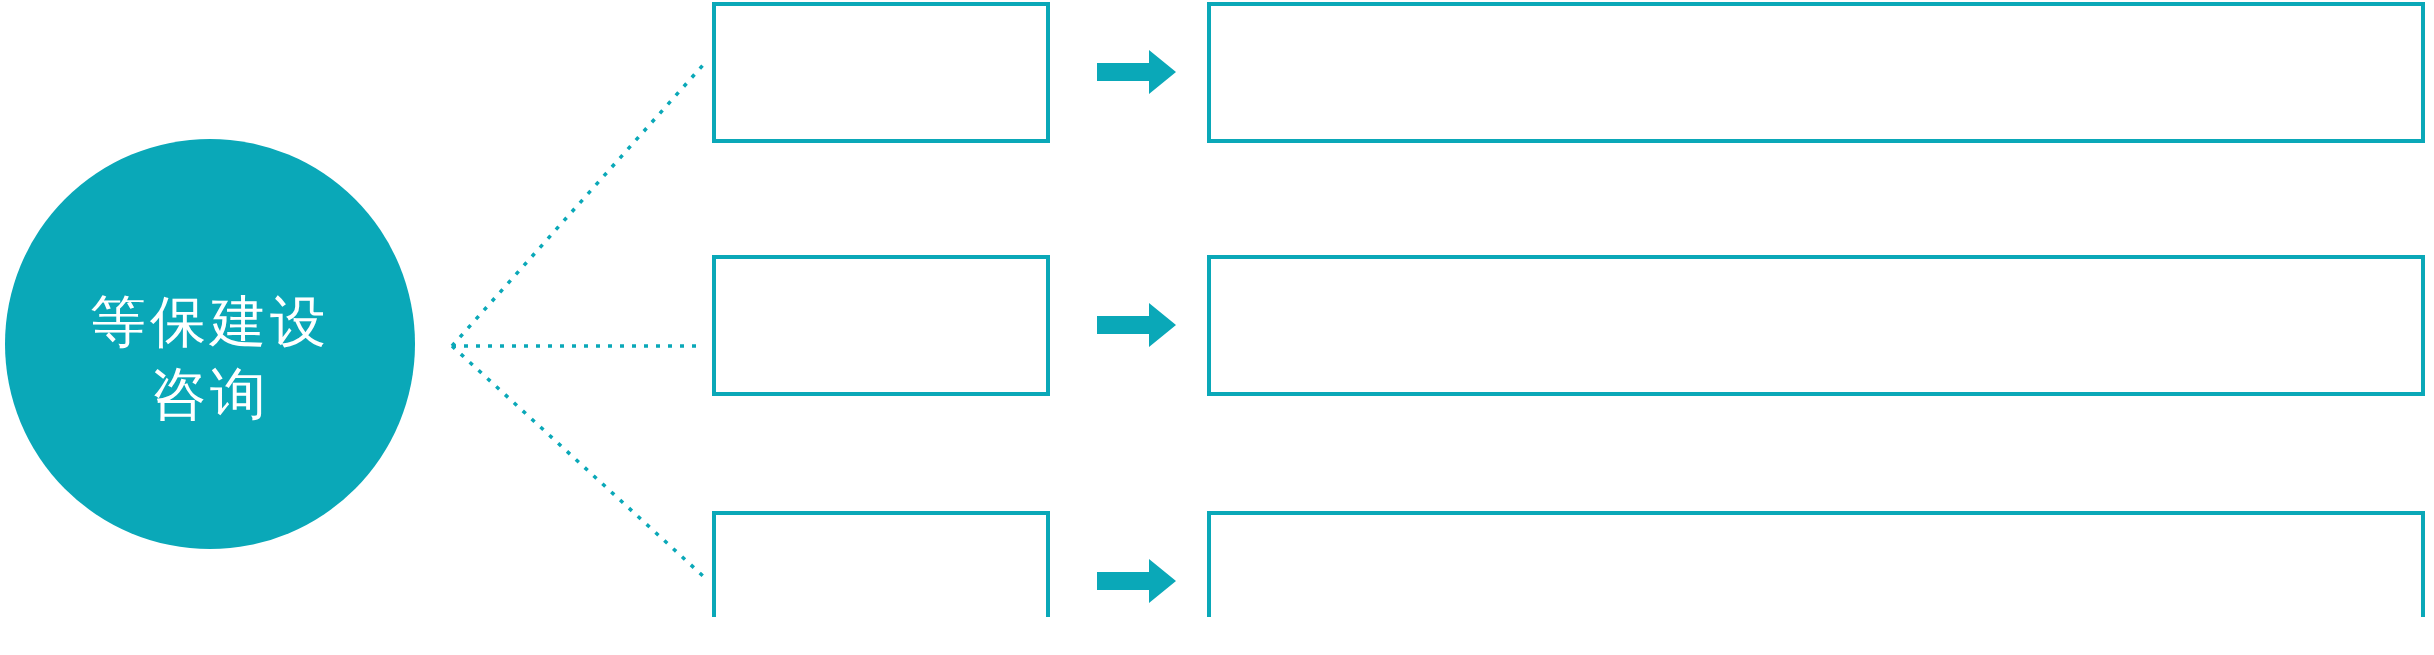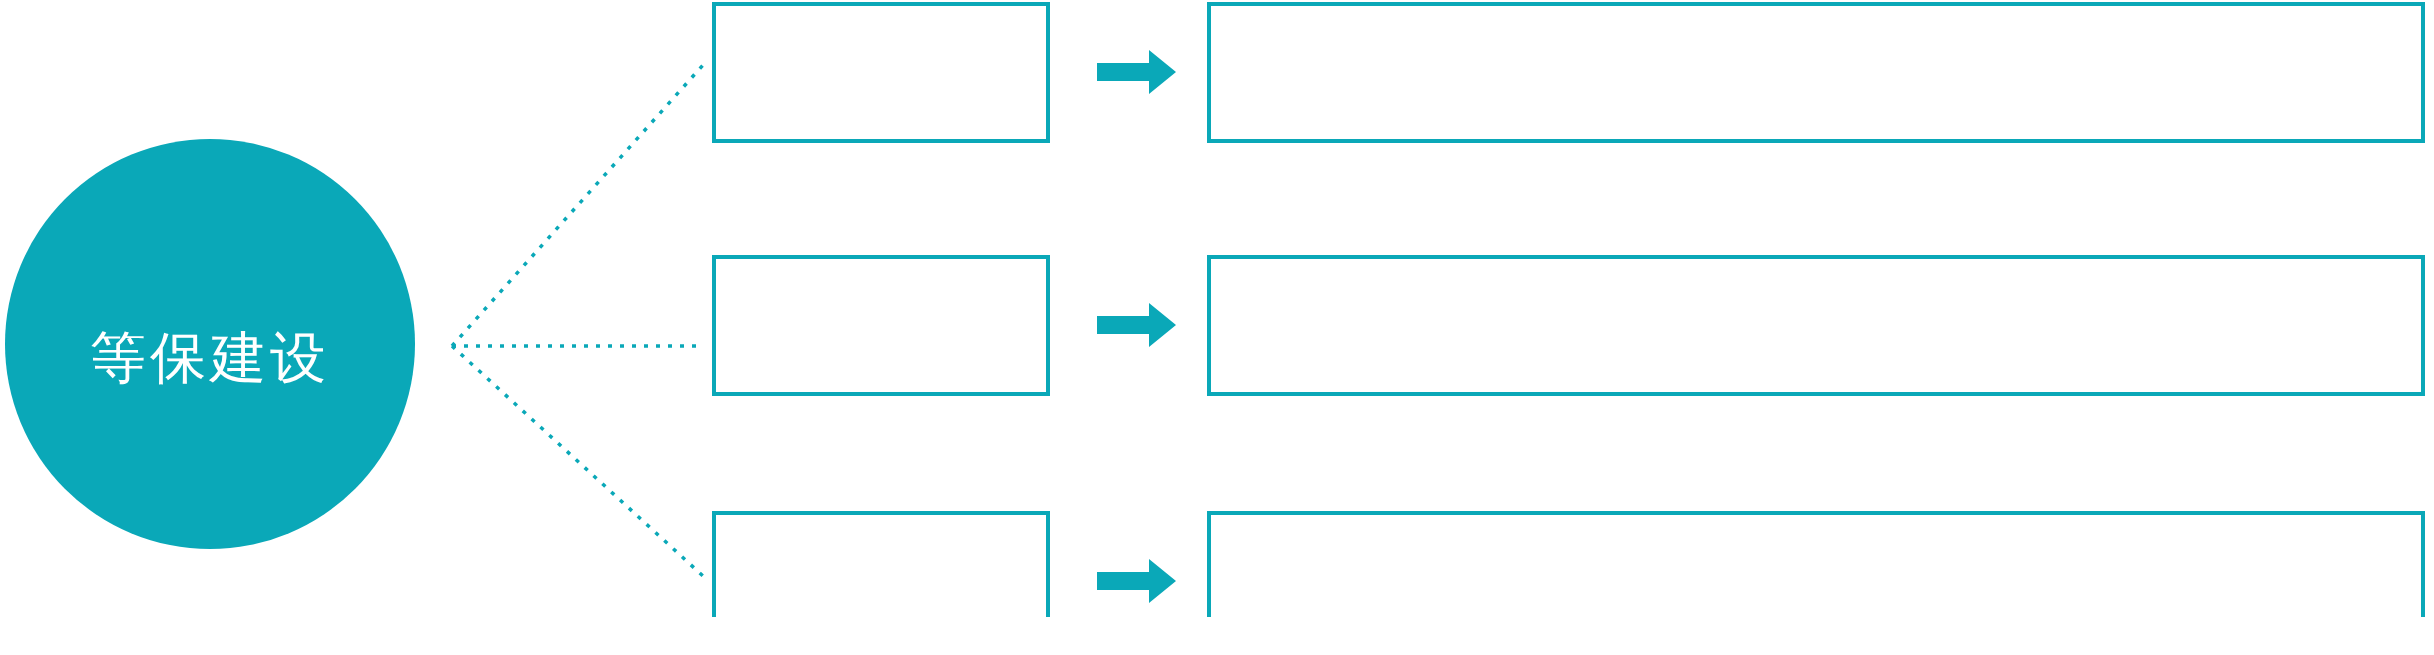--- a/index.html
+++ b/index.html
@@ -108,20 +108,21 @@
 
   <svg class="connectors" viewBox="0 0 2434 655">
     <line class="dotted" x1="452" y1="346" x2="703" y2="65" stroke="#0aa8b8"></line>
     <line class="dotted" x1="452" y1="346" x2="703" y2="346" stroke="#0aa8b8"></line>
     <line class="dotted" x1="452" y1="346" x2="703" y2="576" stroke="#0aa8b8"></line>
   </svg>
 
   <div class="hub">
     <div class="hub-label">
       <div>等保建设</div>
+      <div>咨询</div>
     </div>
   </div>
 
   <div class="step-box row1">
     <span></span>
   </div>
   <svg class="arrow arrow-r1" viewBox="0 0 79 44">
     <polygon points="0,13 52,13 52,0 79,22 52,44 52,31 0,31" fill="#0aa8b8"></polygon>
   </svg>
   <div class="detail-box row1">

